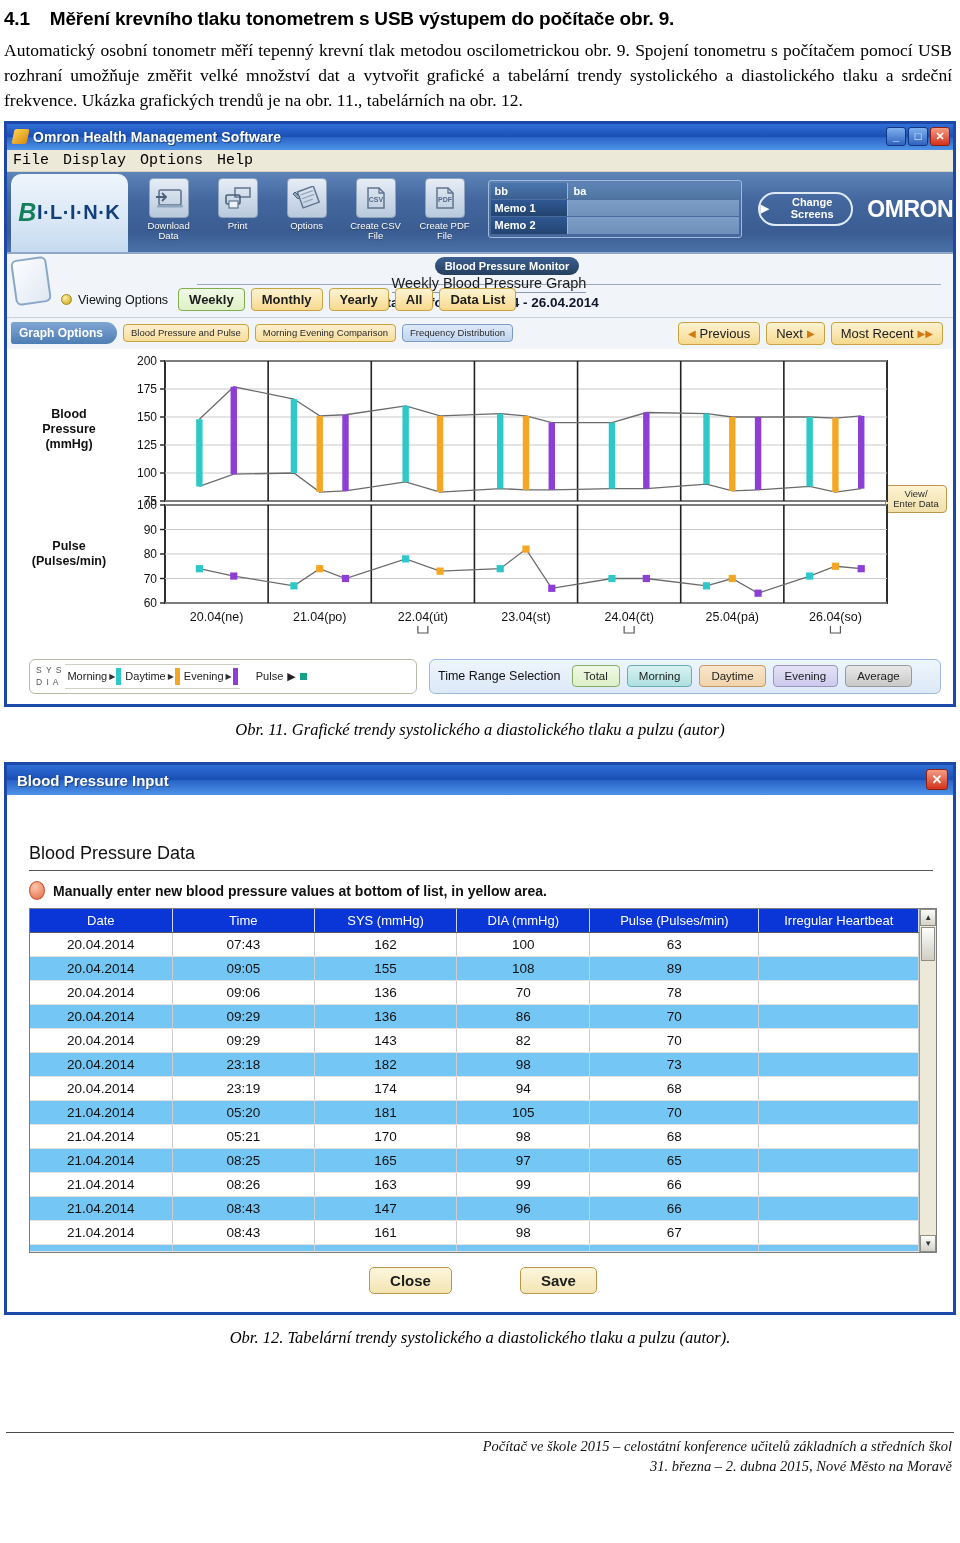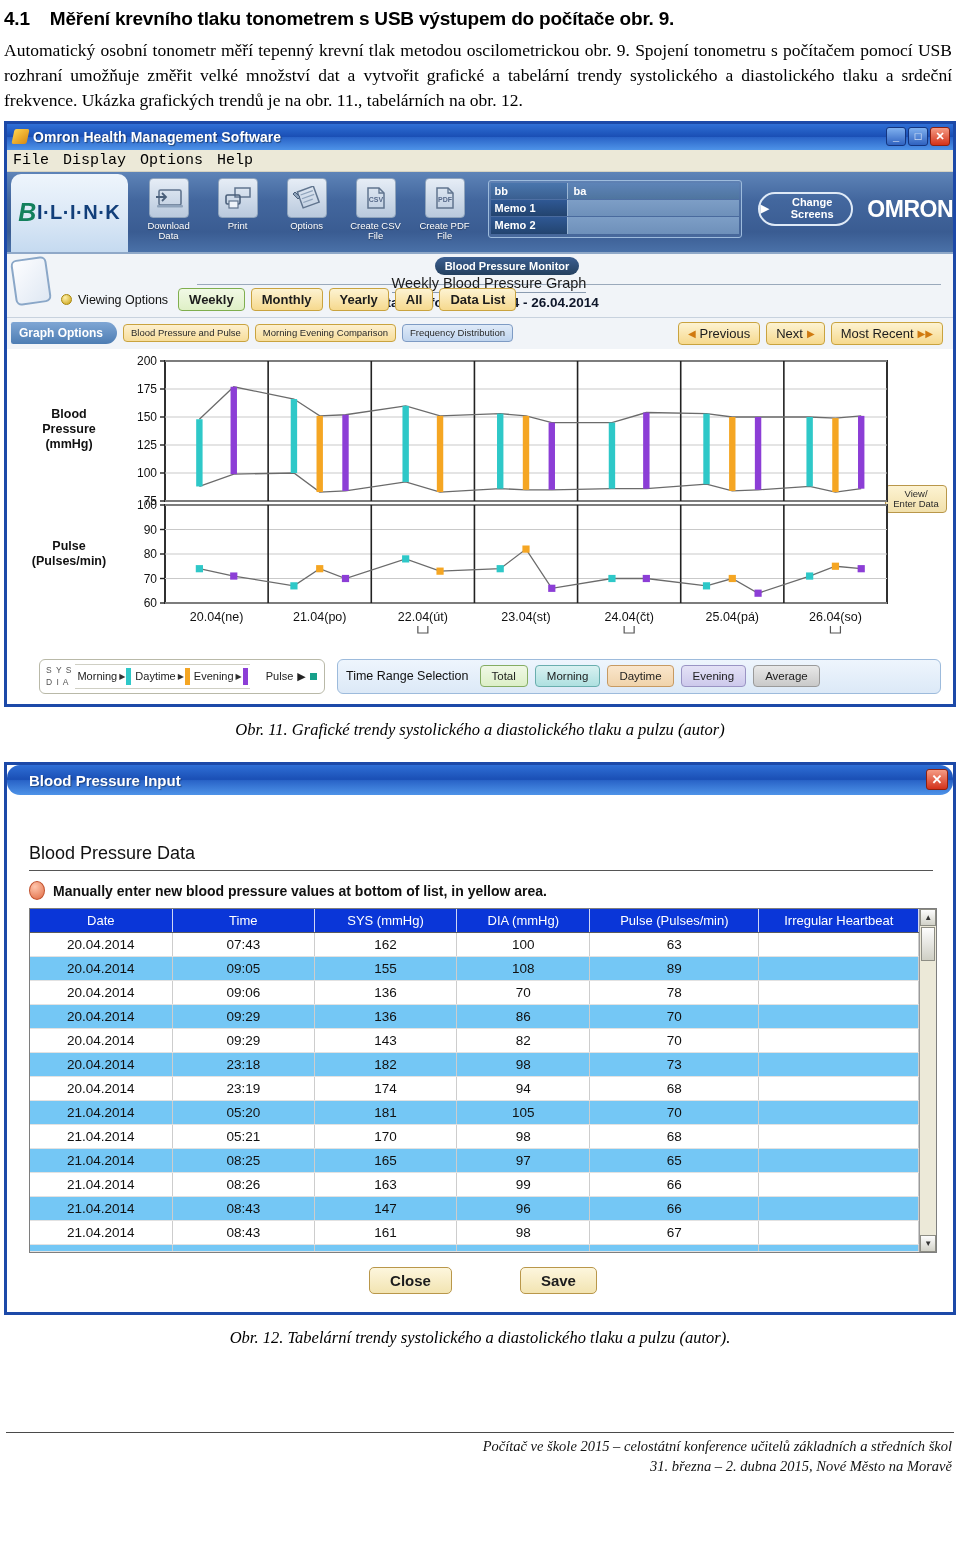--- a/index.html
+++ b/index.html
@@ -221,22 +221,22 @@
   .comment-lbl {
     width:96px; background:#f6f6d8;
     font-family:"Liberation Sans",sans-serif;font-size:13px;color:#111;
     display:flex;align-items:center;padding-left:10px;
   }
   .comment-cell { flex:1; background:#efefef; border-left:1px solid #c3c3b6; }
 
   
   .bottombar { display:flex; padding:10px 12px 10px 22px; gap:12px; align-items:stretch; }
   .legend {
-    width:286px; border:1px solid #b9b9a8; border-radius:6px; background:#fff;
-    display:flex; align-items:center; padding:4px 6px; position:relative;margin-left:10px;
+    width:388px; border:1px solid #b9b9a8; border-radius:6px; background:#fff;
+    display:flex; align-items:center; padding:4px 6px; position:relative;
   }
   .sysdia { font-family:"Liberation Sans",sans-serif;font-size:8.5px;color:#555;line-height:1.5;
     letter-spacing:1px; margin-right:3px;}
   .leg-items { display:flex; align-items:center; border-top:1px solid #cfcfc4; border-bottom:1px solid #cfcfc4;
     padding:3px 0; }
   .leg-item { display:flex; align-items:center; font-family:"Liberation Sans",sans-serif;
     font-size:11px; color:#222; padding:0 2px; }
   .leg-item .ar { color:#333; font-size:8px; margin:0 1px 0 2px; }
   .leg-bar { width:5px; height:17px; }
   .leg-pulse { margin-left:16px; display:flex;align-items:center;gap:4px;
@@ -268,21 +268,21 @@
   .caption i { font-style:italic; }
 
   
   .win2 {
     margin: 22px 4px 0 4px;
     border: 3px solid #1c49a8;
     background:#fff;
   }
   .tb2 {
     height:30px; background: linear-gradient(to bottom,#2f6fd6 0%,#1a4fb5 48%,#2a64c8 52%,#4e93e8 100%);
-    display:flex; align-items:center; padding-left:22px; position:relative;border-radius:13px;
+    display:flex; align-items:center; padding-left:10px; position:relative;
   }
   .tb2 .t {
     color:#fff;font-family:"Liberation Sans",sans-serif;font-size:15px;font-weight:bold;
     text-shadow:1px 1px 1px rgba(0,0,0,.4);
   }
   .tb2 .x {
     position:absolute; right:5px; top:4px; width:22px;height:21px;border-radius:3px;
     border:1px solid #8d2010; background: linear-gradient(to bottom,#f59b84,#d3321a);
     color:#fff;font-family:"Liberation Sans",sans-serif;font-size:13px;font-weight:bold;
     display:flex;align-items:center;justify-content:center;

